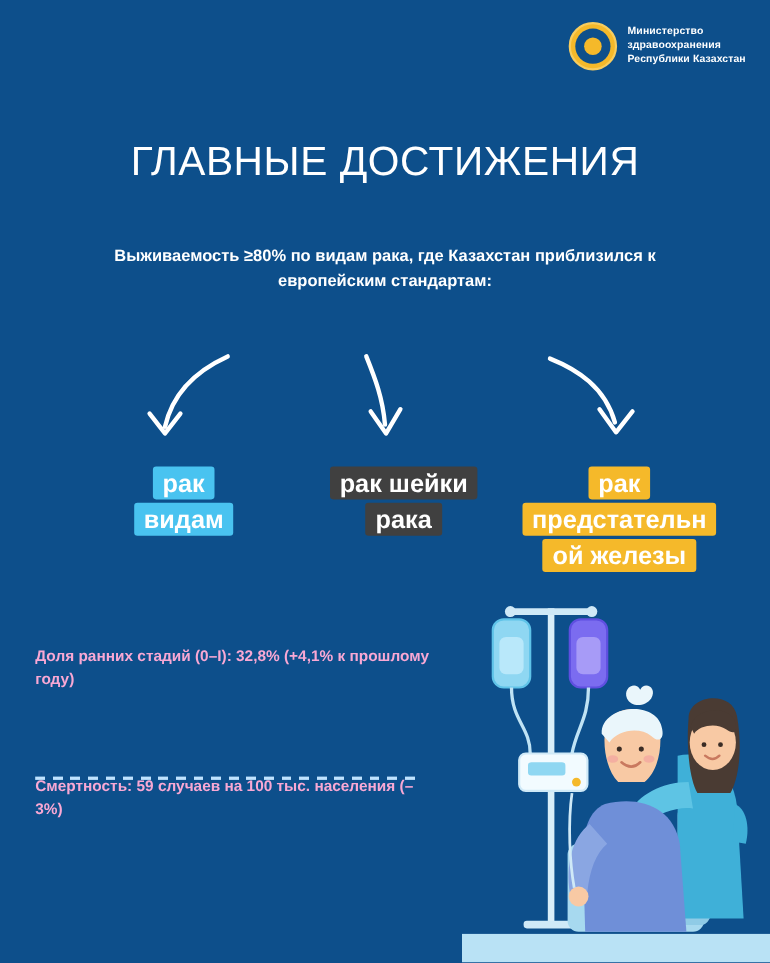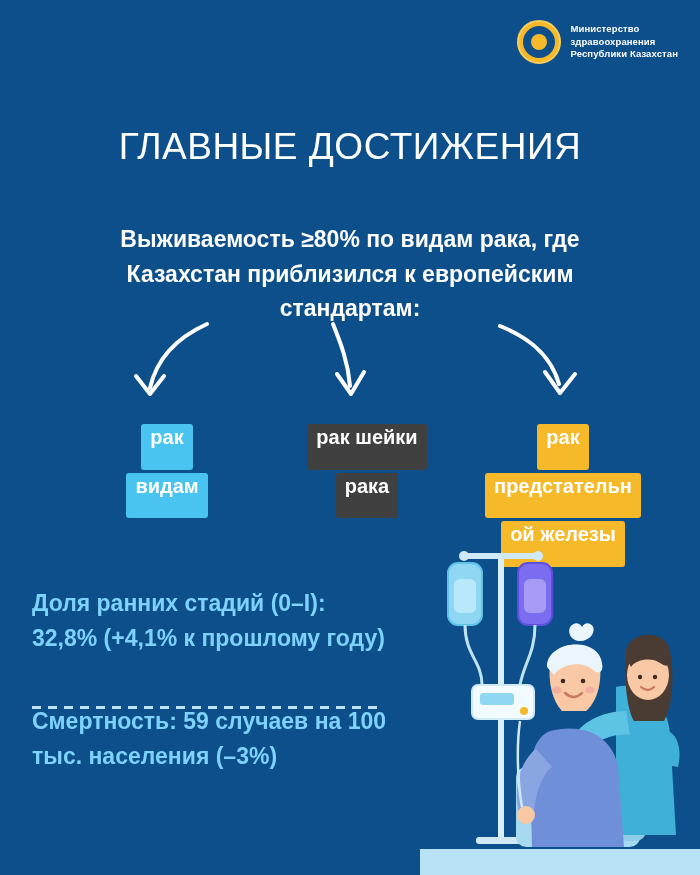--- a/index.html
+++ b/index.html
@@ -83,21 +83,21 @@
   }
 
   
   .subtitle {
     position: absolute;
     top: 222px;
     left: 88px;
     width: 524px;
     text-align: center;
     color: #ffffff;
-    font-size: 23px;
+    font-size: 15px;
     font-weight: 700;
     line-height: 1.5;
   }
 
   
   .arrows {
     position: absolute;
     top: 318px;
     left: 0;
     width: 700px;
@@ -114,40 +114,40 @@
   }
   .chip-group {
     position: absolute;
     display: flex;
     flex-direction: column;
     align-items: center;
     gap: 3px;
   }
   .chip-line {
     display: inline-block;
-    padding: 2px 9px 20px;
-    font-size: 20px;
+    padding: 2px 9px 1px;
+    font-size: 23px;
     font-weight: 700;
     line-height: 1.18;
     border-radius: 3px;
     white-space: nowrap;
   }
   .g1 { left: 82px; width: 170px; }
   .g2 { left: 282px; width: 170px; }
   .g3 { left: 468px; width: 190px; }
 
   .g1 .chip-line { background: #49c3f0; color: #ffffff; }
   .g2 .chip-line { background: #404040; color: #ffffff; }
   .g3 .chip-line { background: #f5b92a; color: #ffffff; }
 
   
   .stat {
     position: absolute;
-    color: #7dd3fc;
-    font-size: 23px;
+    color: #f9a8d4;
+    font-size: 14px;
     font-weight: 700;
     line-height: 1.5;
   }
   .stat-early { top: 586px; left: 32px; width: 360px; }
   .stat-mort  { top: 704px; left: 32px; width: 360px; }
 
   .divider {
     position: absolute;
     top: 706px;
     left: 32px;

